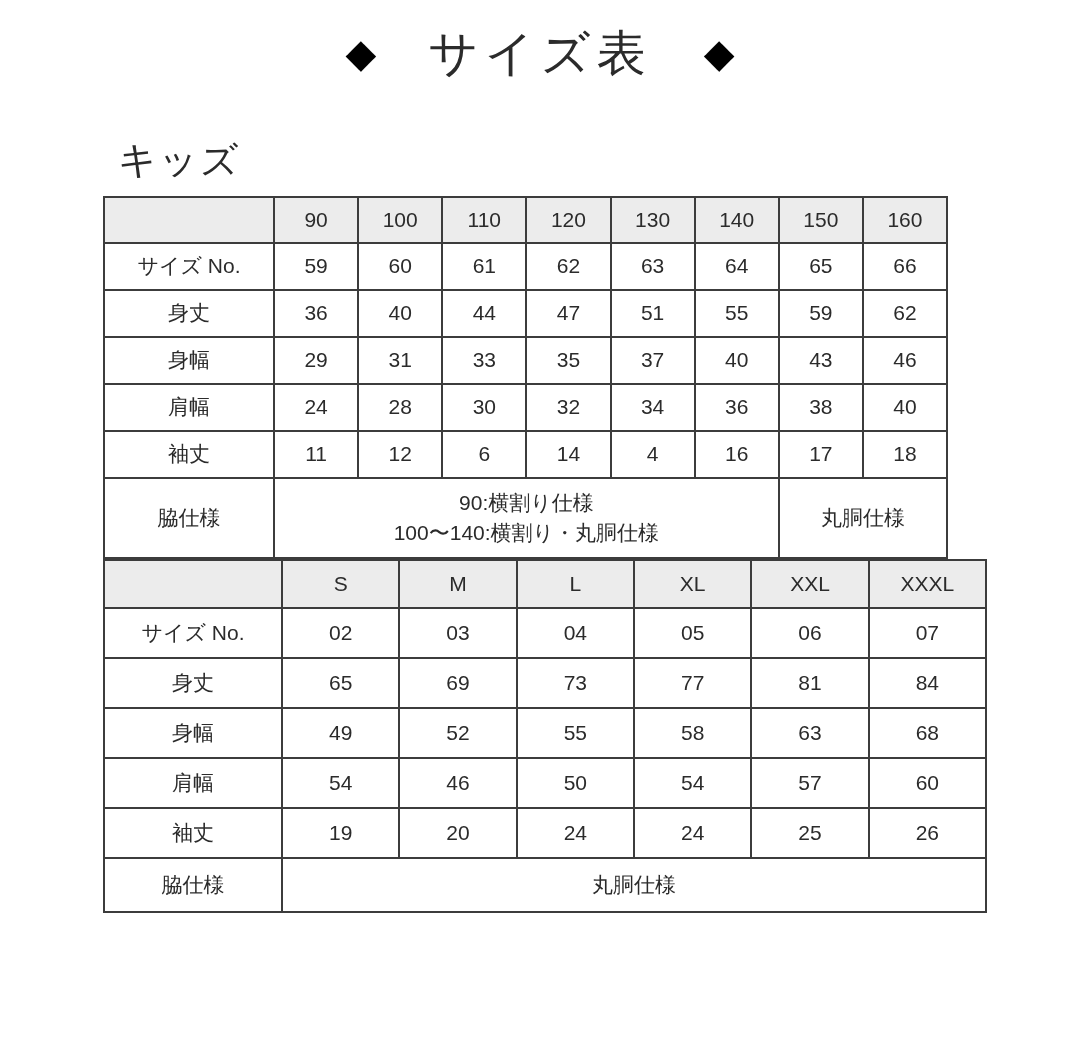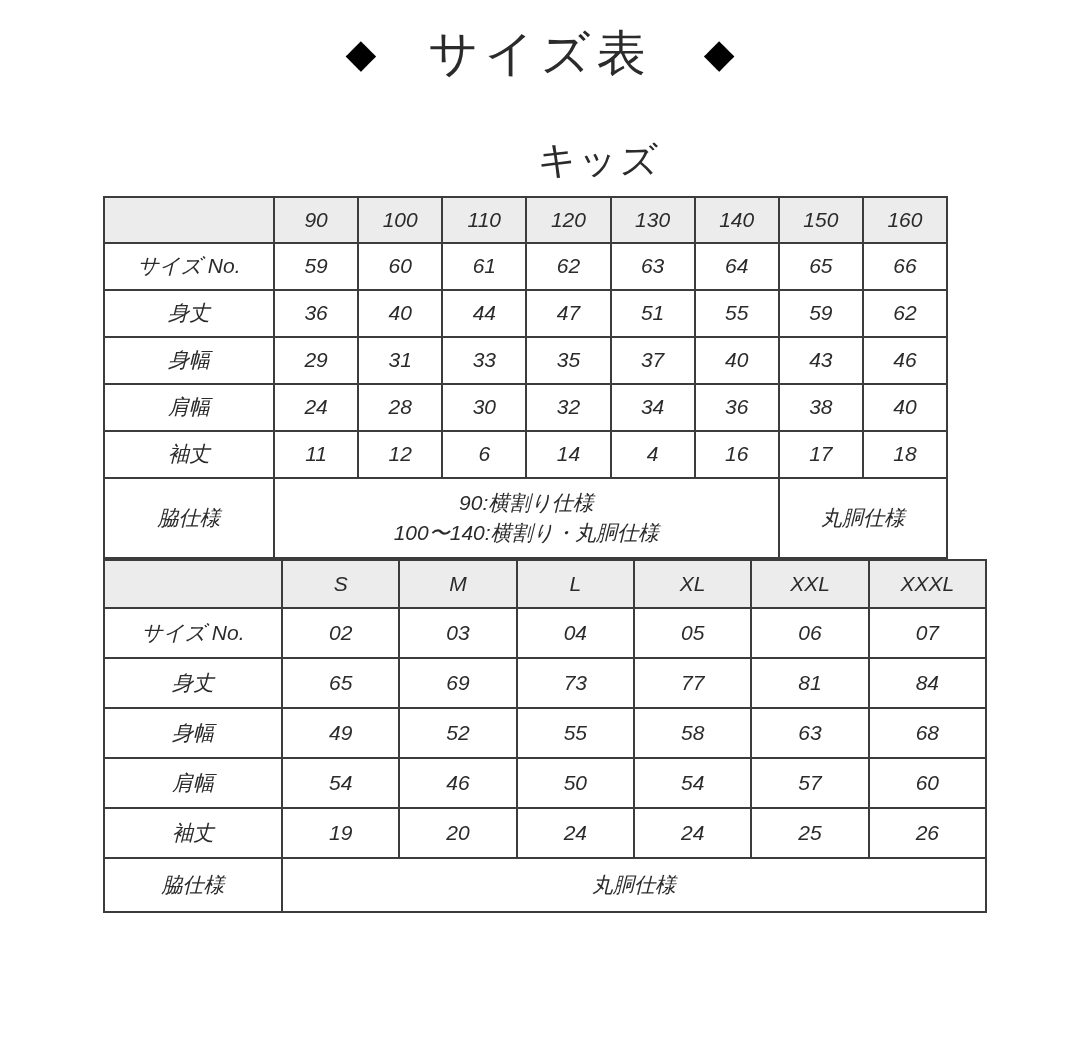--- a/index.html
+++ b/index.html
@@ -38,28 +38,26 @@
   }
   .content {
     margin-left: 103px;
   }
   .section-label {
     margin: 46px 0 12px 15px;
     font-size: 38px;
     font-weight: 500;
     letter-spacing: 2px;
     line-height: 1.2;
-    text-align: center;
   }
   .section-label.adult { margin-top: 50px; }
   table {
     border-collapse: collapse;
     table-layout: fixed;
     background: #ffffff;
-    font-style: italic;
   }
   .table-kids  { width: 845px; }
   .table-adult { width: 884px; }
   .table-kids  col:first-child { width: 170px; }
   .table-adult col:first-child { width: 178px; }
   th, td {
     border: 2px solid #3c3c3c;
     text-align: center;
     vertical-align: middle;
     font-size: 21px;

